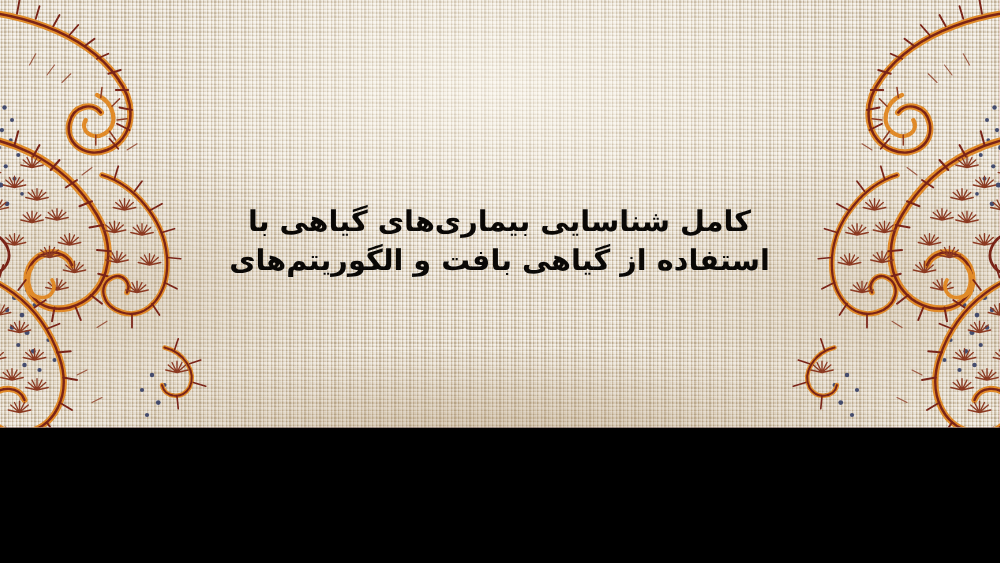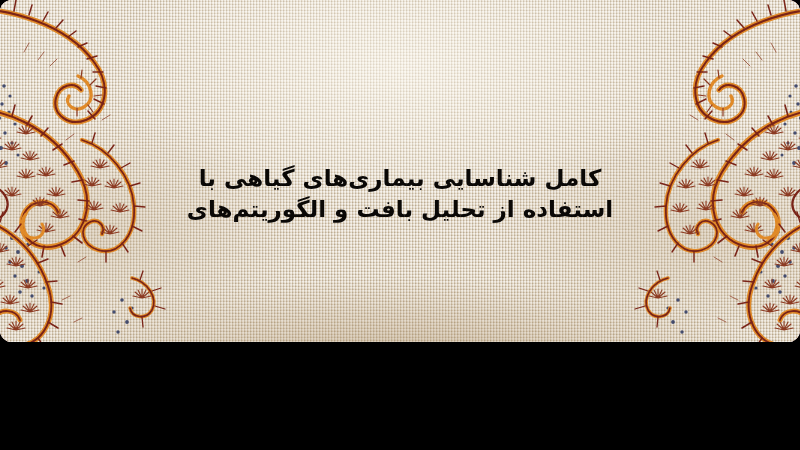--- a/index.html
+++ b/index.html
@@ -11,21 +11,20 @@
   body {
     font-family: "DejaVu Sans", sans-serif;
   }
 
   #stage {
     position: relative;
     width: 800px;
     height: 342px;
     overflow: hidden;
     background: #f9a8d4;
-    border-radius: 12px;
   }
 
   
   .fabric {
     position: absolute;
     left: 0;
     top: 0;
     width: 800px;
     height: 378px;
     overflow: hidden;
@@ -524,21 +523,21 @@
         <line x1="96" y1="262" x2="104" y2="257"></line>
           <line x1="80" y1="300" x2="88" y2="296"></line>
         <line x1="92" y1="322" x2="100" y2="318"></line>
           <line x1="120" y1="120" x2="128" y2="115"></line>
       </g>
     </svg>
   </div>
 
   <div class="title-block">
     <span class="title-line">کامل شناسایی بیماری‌های گیاهی با</span>
-    <span class="title-line">استفاده از تحلیل بافت و الگوریتم‌های</span>
+    <span class="title-line">استفاده از گیاهی بافت و الگوریتم‌های</span>
   </div>
 
   <div class="fringe">
     <svg viewBox="0 0 800 90" preserveAspectRatio="none">
       <g id="tassels">
           <path d="M0,0 L800,0 L800,14 Q 784,26 771.4285714285714,24 Q 758.8571428571429,26 742.8571428571429,14 Q 726.8571428571429,26 714.2857142857143,24 Q 701.7142857142858,26 685.7142857142858,14 Q 669.7142857142858,26 657.1428571428572,24 Q 644.5714285714287,26 628.5714285714287,14 Q 612.5714285714286,26 600,24 Q 587.4285714285714,26 571.4285714285714,14 Q 555.4285714285714,26 542.8571428571429,24 Q 530.2857142857143,26 514.2857142857143,14 Q 498.2857142857143,26 485.7142857142857,24 Q 473.14285714285717,26 457.14285714285717,14 Q 441.14285714285717,26 428.5714285714286,24 Q 416.00000000000006,26 400.00000000000006,14 Q 384,26 371.42857142857144,24 Q 358.8571428571429,26 342.8571428571429,14 Q 326.85714285714283,26 314.2857142857143,24 Q 301.7142857142857,26 285.7142857142857,14 Q 269.7142857142857,26 257.14285714285717,24 Q 244.57142857142858,26 228.57142857142858,14 Q 212.57142857142858,26 200,24 Q 187.42857142857142,26 171.42857142857142,14 Q 155.42857142857144,26 142.85714285714286,24 Q 130.28571428571428,26 114.28571428571429,14 Q 98.28571428571429,26 85.71428571428572,24 Q 73.14285714285715,26 57.14285714285715,14 Q 41.142857142857146,26 28.571428571428573,24 Q 16,26 0,14 L0,14 Z" fill="#d8bf9b"></path>
           <g>
             <path d="M23.771428571428572,14 C20.771428571428572,22 30.771428571428572,26 26.771428571428572,34" stroke="#e8bd8d" stroke-width="7" fill="none" stroke-linecap="round"></path>
             <ellipse cx="24.771428571428572" cy="17" rx="4.6" ry="3.6" fill="#f0c79a" transform="rotate(-28 24.771428571428572 17)"></ellipse>
             <ellipse cx="23.17142857142857" cy="19" rx="3.0" ry="1.6" fill="rgba(150,104,58,0.45)" transform="rotate(-28 23.17142857142857 19)"></ellipse>

